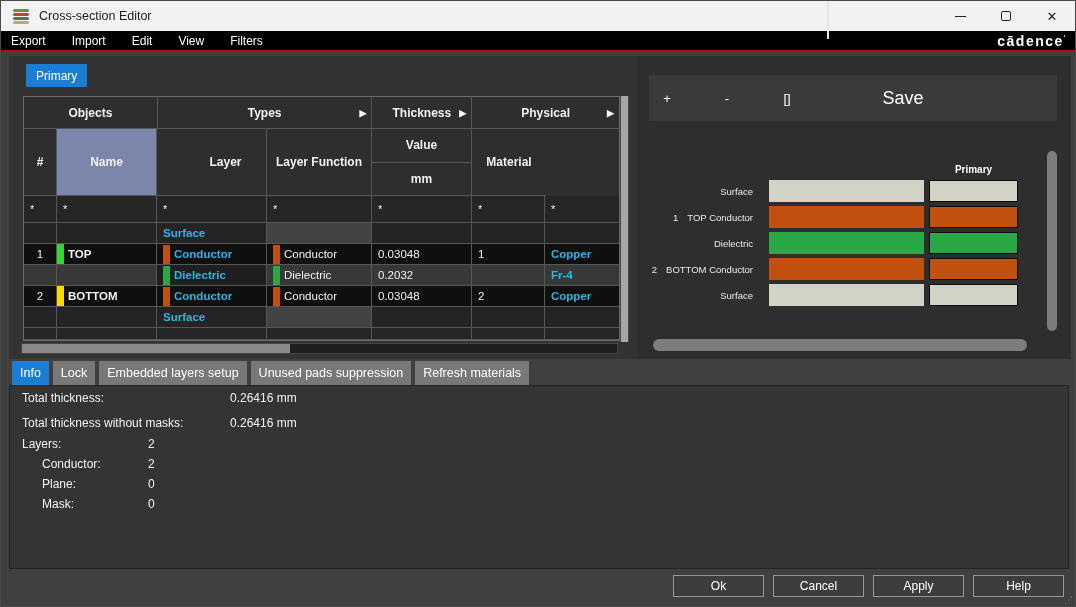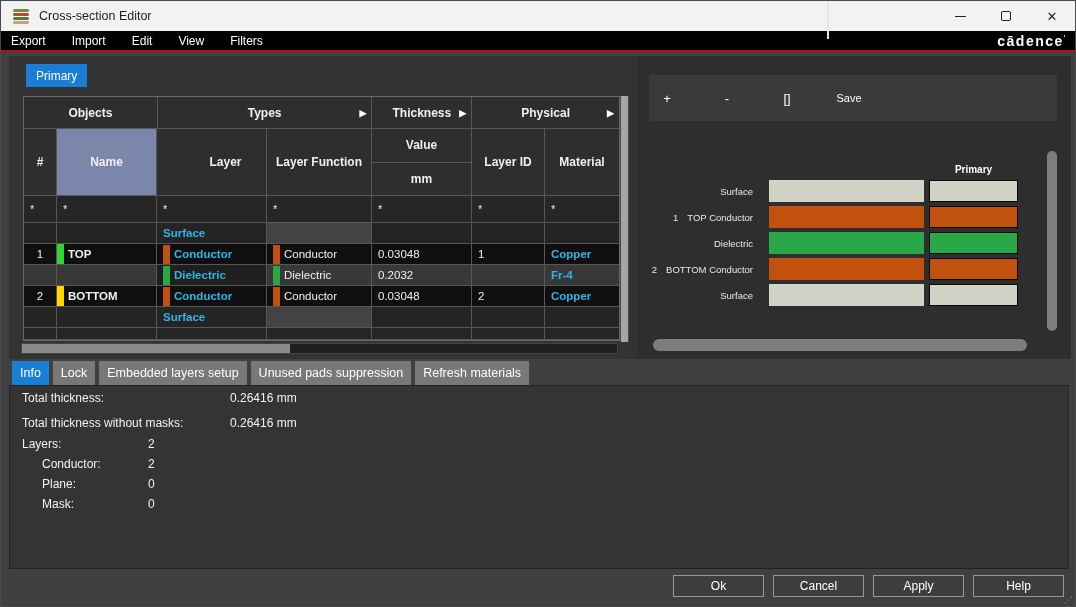--- a/index.html
+++ b/index.html
@@ -67,21 +67,21 @@
       repeating-linear-gradient(135deg, #4b4b4b 0 1px, transparent 1px 6px); }
   
   .t-vscroll { position:absolute; left:619px; top:95px; width:9px; height:246px; background:#4a4a4a; }
   .t-vscroll .thumb { position:absolute; left:1px; top:0; width:7px; height:100%; background:#a6a6a6; }
   .t-hscroll { position:absolute; left:20px; top:342px; width:597px; height:11px; background:#1f1f1f; border:1px solid #444; }
   .t-hscroll .thumb { position:absolute; left:0; top:0; width:268px; height:9px; background:#8a8a8a; }
   
   .rtoolbar { position:absolute; left:648px; top:74px; width:408px; height:46px; background:#3a3a3a; }
   .tbtn { position:absolute; top:0; height:46px; display:flex; align-items:center; justify-content:center; color:#fff; font-size:13px; }
   .tb-add{left:651px;width:30px;} .tb-rem{left:711px;width:30px;} .tb-sel{left:771px;width:30px;}
-  .tb-save{left:822px;width:52px; font-size:11px;}
+  .tb-save{left:876px;width:52px; font-size:18px;}
   .tsep { position:absolute; left:826px; top:78px; width:2px; height:38px; background:#e6e6e6; }
   .tbtn,.tsep { top:auto; }
   .tbtn { top:74px; }
   
   .pv-col-title { position:absolute; left:928px; top:163px; width:89px; text-align:center; color:#fff; font-size:10px; font-weight:bold; }
   .pv-label { position:absolute; left:646px; width:106px; height:22px; display:flex; align-items:center; justify-content:flex-end; color:#e9e9e9; font-size:9.5px; }
   .pv-label .num { margin-right:9px; }
   .bar-wide   { position:absolute; left:768px; width:155px; height:22px; }
   .bar-narrow { position:absolute; left:928px; width:89px;  height:22px; border:1px solid #0a0a0a; }
   .mat-surface    { background:var(--surface-beige); }
@@ -166,21 +166,20 @@
 
     <div class="trow">
       <div class="cell shead w-num">#</div>
       <div class="cell shead selected w-name">Name</div>
       <div class="cell shead w-layer">Layer</div>
       <div class="cell shead w-lf">Layer Function</div>
       <div class="cell shead w-val valsplit">
         <div>Value</div>
         <div>mm</div>
       </div>
-      <div class="cell shead w-id">Layer ID</div>
       <div class="cell shead w-mat">Material</div>
     </div>
 
     <div class="trow frow">
       <div class="cell w-num">*</div>
       <div class="cell w-name">*</div>
       <div class="cell w-layer">*</div>
       <div class="cell w-lf">*</div>
       <div class="cell w-val">*</div>
       <div class="cell w-id">*</div>

